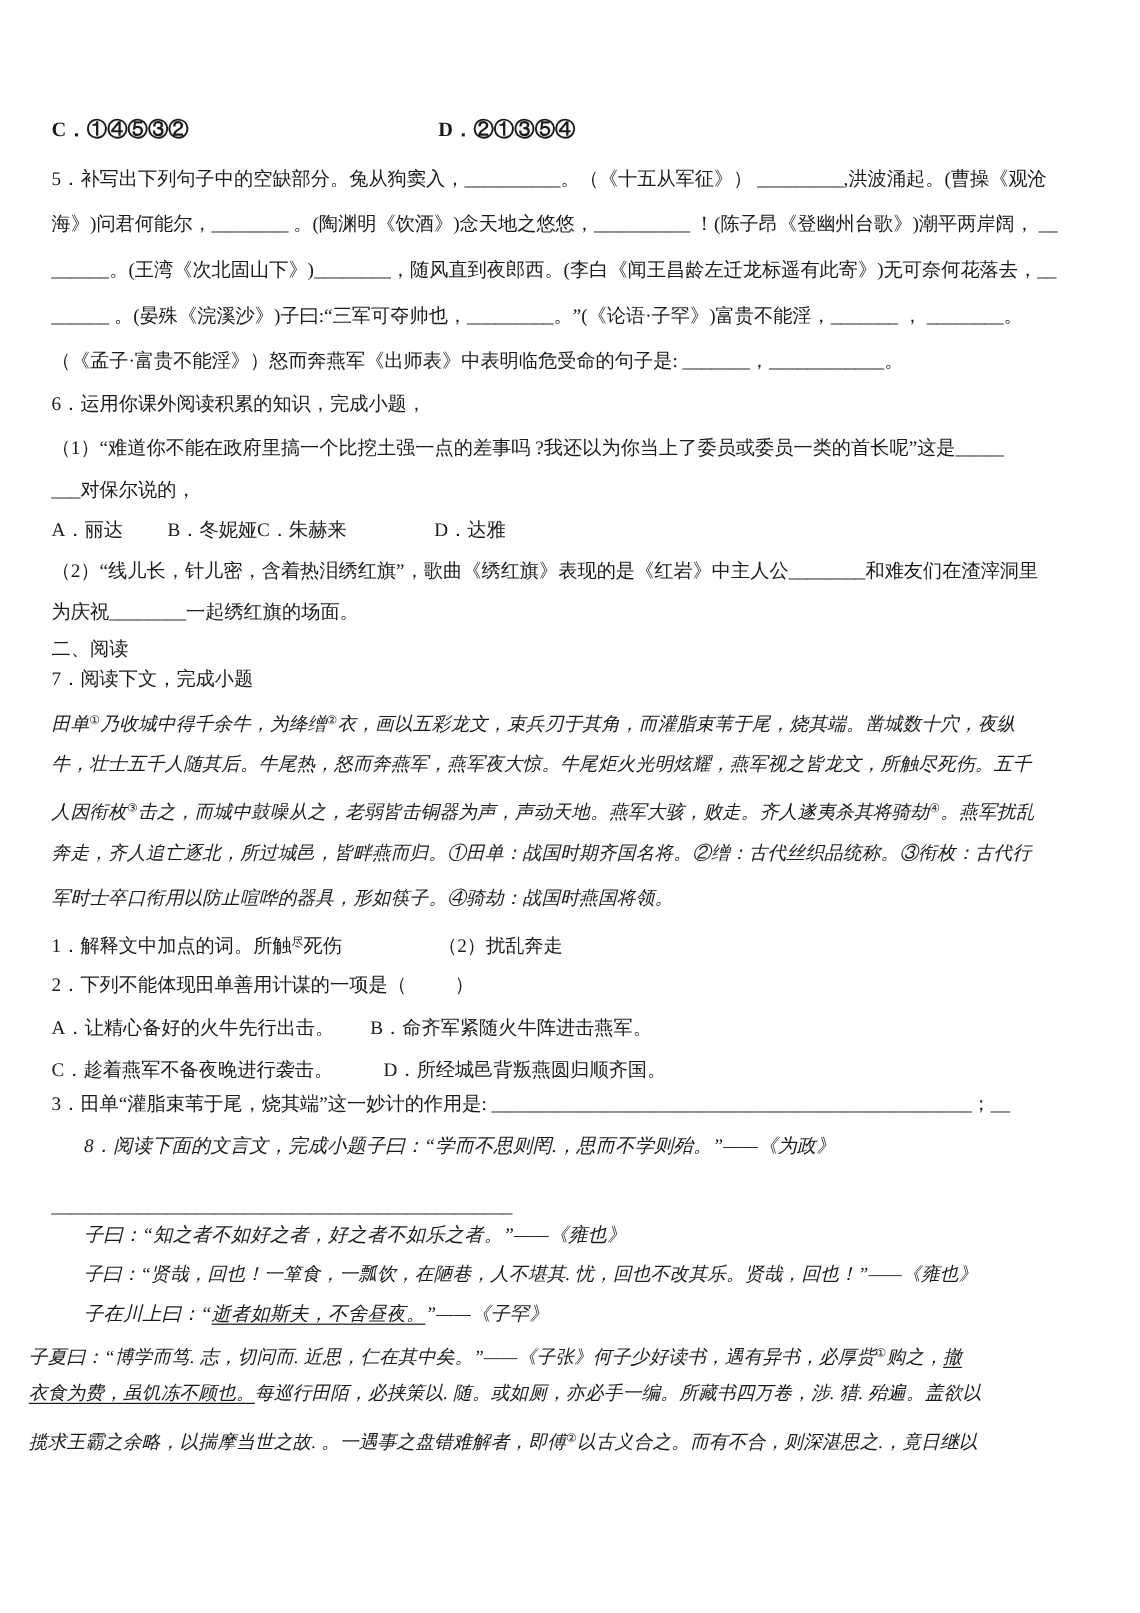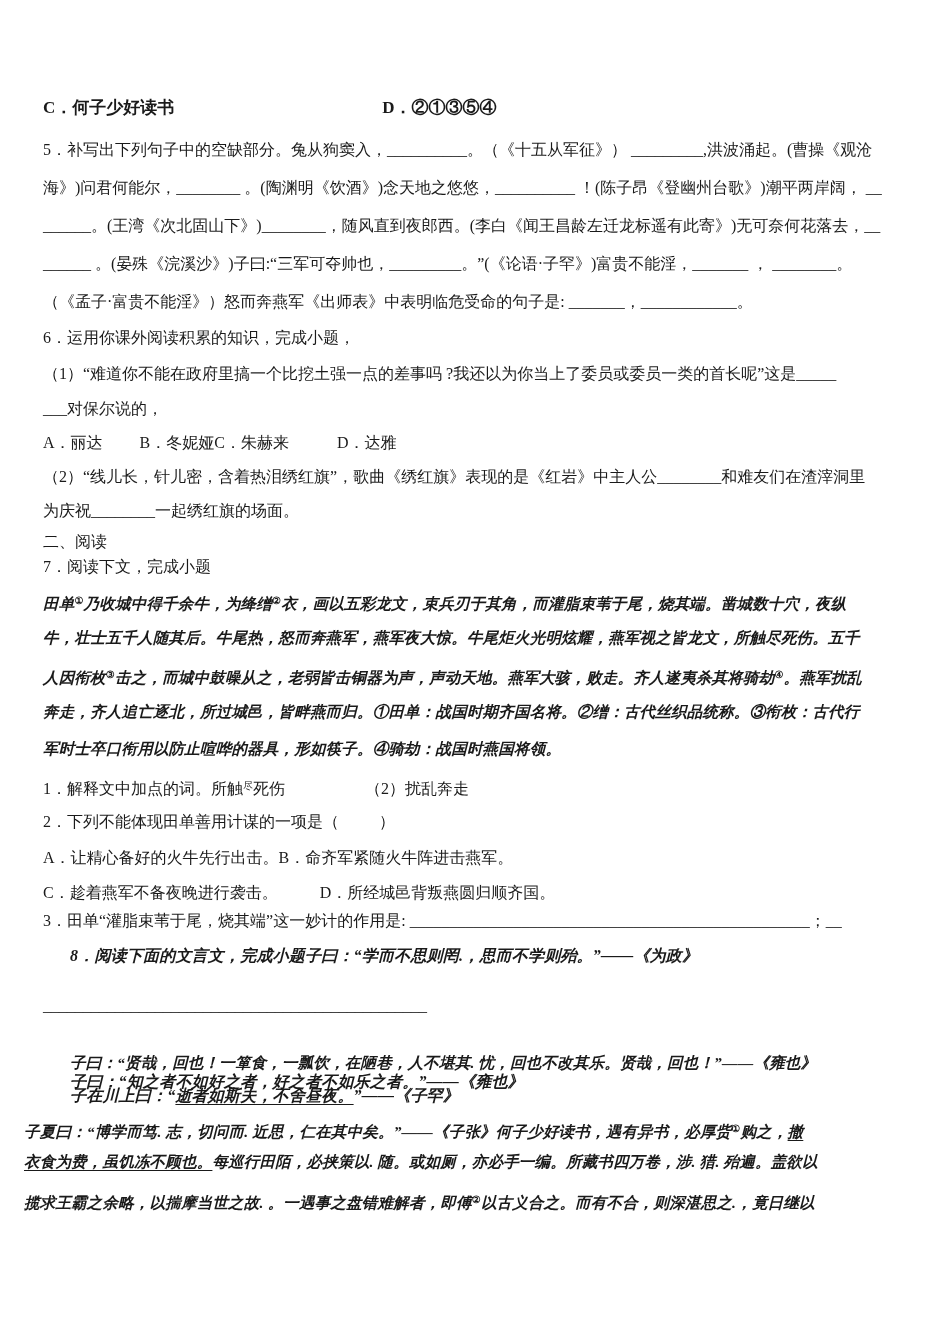--- a/index.html
+++ b/index.html
@@ -5,61 +5,61 @@
   html,body{margin:0;padding:0;}
   body{
     width:950px;height:1344px;background:#ffffff;color:#1a1a1a;
     font-family:"Liberation Serif","DejaVu Serif",serif;
     position:relative;overflow:hidden;
   }
   .line{
     position:absolute;left:43px;white-space:pre;
     font-size:16px;line-height:20px;height:20px;
   }
-  .kaiti{font-style:italic;font-size:15.5px;letter-spacing:0.2px;font-weight:bold;}
+  .kaiti{font-style:italic;font-size:15.5px;letter-spacing:0.2px;}
   .q8q{left:70px;}
   .q8w{left:24px;font-size:15.5px;}
   .boldrow{font-weight:bold;font-size:17px;}
   .sup{font-size:10px;vertical-align:5px;font-style:normal;}
   .u{text-decoration:underline;text-underline-offset:3px;}
   .opt{display:inline-block;}
 </style>
 </head>
 <body>
 
-<div class="line boldrow" style="top:98px"><span class="opt">C．何子少好读书</span><span class="opt" style="margin-left:208px">D．②①③⑤④</span></div>
+<div class="line boldrow" style="top:98px"><span class="opt">C．①④⑤③②</span><span class="opt" style="margin-left:208px">D．②①③⑤④</span></div>
 
 <div class="line" style="top:140px">5．补写出下列句子中的空缺部分。兔从狗窦入，__________。（《十五从军征》） _________,洪波涌起。(曹操《观沧</div>
 <div class="line" style="top:178px">海》)问君何能尔，________ 。(陶渊明《饮酒》)念天地之悠悠，__________ ！(陈子昂《登幽州台歌》)潮平两岸阔， __</div>
 <div class="line" style="top:216px">______。(王湾《次北固山下》)________，随风直到夜郎西。(李白《闻王昌龄左迁龙标遥有此寄》)无可奈何花落去，__</div>
 <div class="line" style="top:254px">______ 。(晏殊《浣溪沙》)子曰:“三军可夺帅也，_________。”(《论语·子罕》)富贵不能淫，_______ ， ________。</div>
 <div class="line" style="top:292px">（《孟子·富贵不能淫》）怒而奔燕军《出师表》中表明临危受命的句子是: _______，____________。</div>
 
 <div class="line" style="top:328px">6．运用你课外阅读积累的知识，完成小题，</div>
 <div class="line" style="top:364px">（1）“难道你不能在政府里搞一个比挖土强一点的差事吗 ?我还以为你当上了委员或委员一类的首长呢”这是_____</div>
 <div class="line" style="top:399px">___对保尔说的，</div>
-<div class="line" style="top:433px"><span class="opt">A．丽达</span><span class="opt" style="margin-left:37px">B．冬妮娅</span><span class="opt" style="">C．朱赫来</span><span class="opt" style="margin-left:48px">D．达雅</span></div>
+<div class="line" style="top:433px"><span class="opt">A．丽达</span><span class="opt" style="margin-left:37px">B．冬妮娅</span><span class="opt" style="">C．朱赫来</span><span class="opt" style="margin-left:73px">D．达雅</span></div>
 <div class="line" style="top:467px">（2）“线儿长，针儿密，含着热泪绣红旗”，歌曲《绣红旗》表现的是《红岩》中主人公________和难友们在渣滓洞里</div>
 <div class="line" style="top:501px">为庆祝________一起绣红旗的场面。</div>
 
 <div class="line" style="top:532px">二、阅读</div>
 <div class="line" style="top:557px">7．阅读下文，完成小题</div>
 
 <div class="line kaiti" style="top:591px"><span>田单</span><span class="sup">①</span><span>乃收城中得千余牛，为绛缯</span><span class="sup">②</span><span>衣，画以五彩龙文，束兵刃于其角，而灌脂束苇于尾，烧其端。凿城数十穴，夜纵</span></div>
 <div class="line kaiti" style="top:628px"><span>牛，壮士五千人随其后。牛尾热，怒而奔燕军，燕军夜大惊。牛尾炬火光明炫耀，燕军视之皆龙文，所触尽死伤。五千</span></div>
 <div class="line kaiti" style="top:665px"><span>人因衔枚</span><span class="sup">③</span><span>击之，而城中鼓噪从之，老弱皆击铜器为声，声动天地。燕军大骇，败走。齐人遂夷杀其将骑劫</span><span class="sup">④</span><span>。燕军扰乱</span></div>
 <div class="line kaiti" style="top:702px"><span>奔走，齐人追亡逐北，所过城邑，皆畔燕而归。①田单：战国时期齐国名将。②缯：古代丝织品统称。③衔枚：古代行</span></div>
 <div class="line kaiti" style="top:739px"><span>军时士卒口衔用以防止喧哗的器具，形如筷子。④骑劫：战国时燕国将领。</span></div>
 
 <div class="line" style="top:776px"><span>1．解释文中加点的词。所触</span><span class="sup">尽</span><span>死伤</span><span>　　　　　（2）扰乱奔走</span></div>
 <div class="line" style="top:812px">2．下列不能体现田单善用计谋的一项是（          ）</div>
-<div class="line" style="top:848px"><span class="opt">A．让精心备好的火牛先行出击。</span><span class="opt" style="">B．命齐军紧随火牛阵进击燕军。</span></div>
+<div class="line" style="top:848px"><span class="opt">A．让精心备好的火牛先行出击。</span><span class="opt" style="margin-left:30px">B．命齐军紧随火牛阵进击燕军。</span></div>
 <div class="line" style="top:883px"><span class="opt">C．趁着燕军不备夜晚进行袭击。</span><span class="opt" style="margin-left:42px">D．所经城邑背叛燕圆归顺齐国。</span></div>
 <div class="line" style="top:911px">3．田单“灌脂束苇于尾，烧其端”这一妙计的作用是: __________________________________________________；__</div>
 <div class="line" style="top:996px">________________________________________________</div>
 
 <div class="line kaiti q8q" style="top:946px;font-size:16px"><span>8．阅读下面的文言文，完成小题子曰：“学而不思则罔.，思而不学则殆。”——《为政》</span></div>
-<div class="line kaiti q8q" style="top:1072px;font-size:16px"><span>子曰：“知之者不如好之者，好之者不如乐之者。”——《雍也》</span></div>
+<div class="line kaiti q8q" style="top:1020px;font-size:16px"><span>子曰：“知之者不如好之者，好之者不如乐之者。”——《雍也》</span></div>
 <div class="line kaiti q8q" style="top:1053px"><span>子曰：“贤哉，回也！一箪食，一瓢饮，在陋巷，人不堪其. 忧，回也不改其乐。贤哉，回也！”——《雍也》</span></div>
 <div class="line kaiti q8q" style="top:1086px;font-size:16px"><span>子在川上曰：“</span><span class="u">逝者如斯夫，不舍昼夜。</span><span>”——《子罕》</span></div>
 <div class="line kaiti q8w" style="top:1119px"><span>子夏曰：“博学而笃. 志，切问而. 近思，仁在其中矣。”——《子张》何子少好读书，遇有异书，必厚赀</span><span class="sup">①</span><span>购之，</span><span class="u">撤</span></div>
 <div class="line kaiti q8w" style="top:1152px"><span class="u">衣食为费，虽饥冻不顾也。</span><span>每巡行田陌，必挟策以. 随。或如厕，亦必手一编。所藏书四万卷，涉. 猎. 殆遍。盖欲以</span></div>
 <div class="line kaiti q8w" style="top:1190px"><span>揽求王霸之余略，以揣摩当世之故. 。一遇事之盘错难解者，即傅</span><span class="sup">②</span><span>以古义合之。而有不合，则深湛思之.，竟日继以</span></div>
 
 </body></html>

